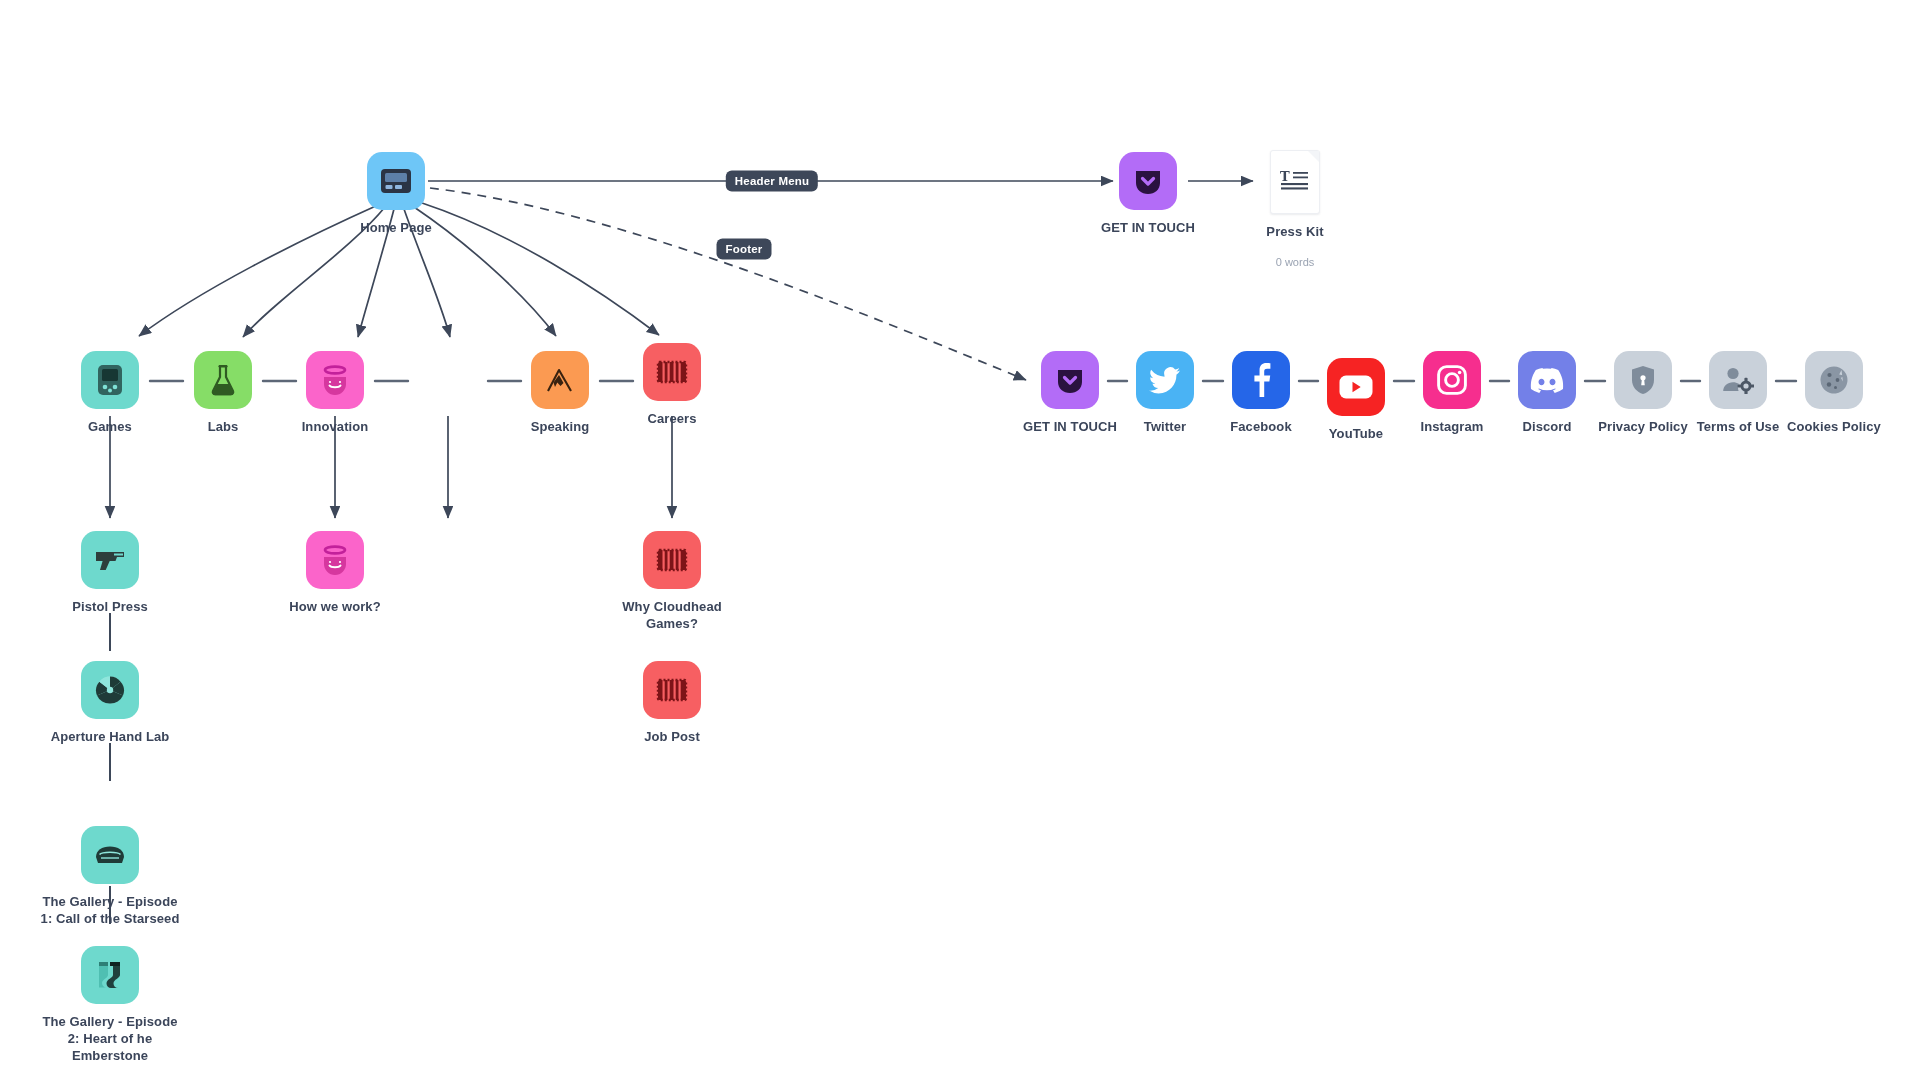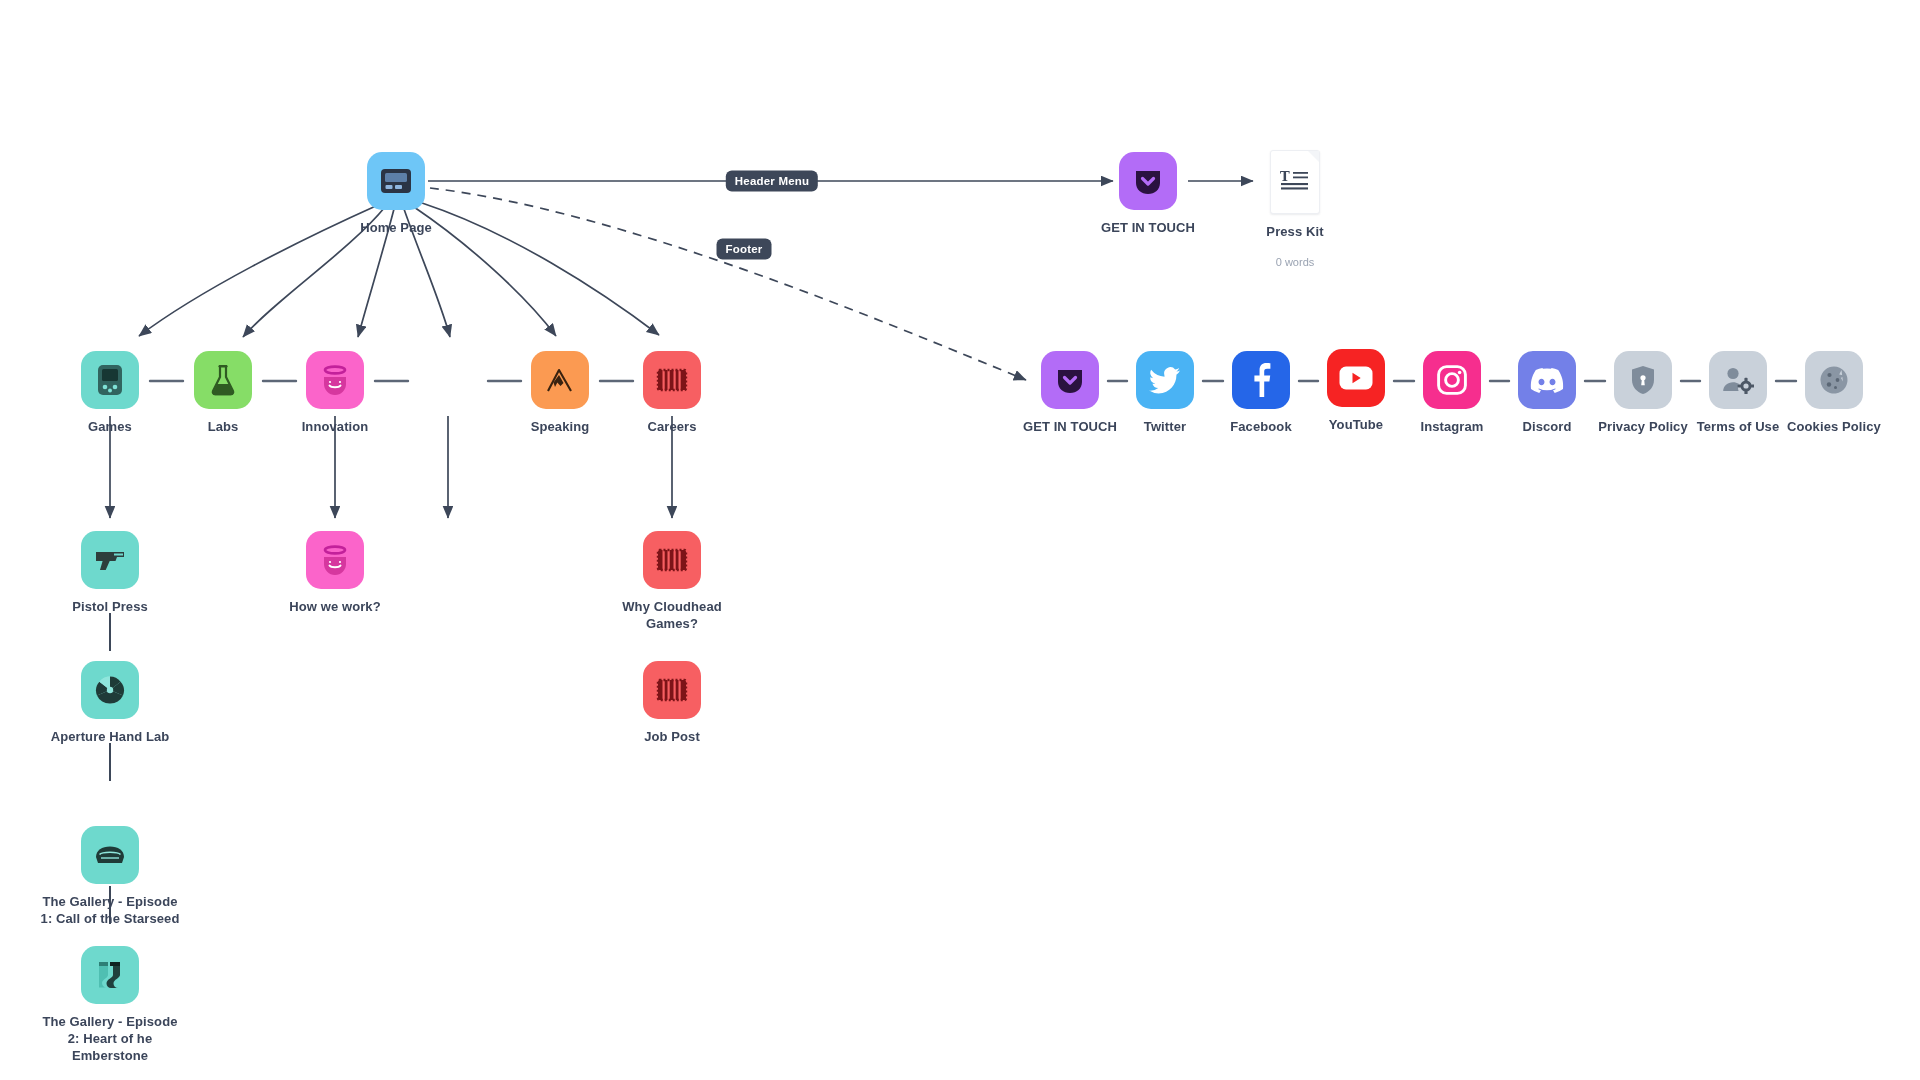--- a/index.html
+++ b/index.html
@@ -239,21 +239,21 @@
       <span>
         <svg width="32" height="28" viewBox="0 0 32 28">
             <path d="M4 25L15 4l12 21" fill="none" stroke="#3a2310" stroke-width="2.1" stroke-linejoin="round"></path>
             <path d="M9.5 16.5L15 9l4.5 8-3 3-3.2-3.6L11 21z" fill="#3a2310"></path>
           </svg>
       </span>
     </div>
     <div class="node-label">Speaking</div>
   </div>
 
-  <div class="node" style="left:672px; top:351px;">
+  <div class="node" style="left:672px; top:343px;">
     <div class="tile" style="background:#f75f62;">
       <span>
         <svg width="32" height="24" viewBox="0 0 32 24">
             <rect x="2" y="2" width="28" height="20" rx="1.5" fill="#7d1418"></rect>
             <g fill="#f75f62">
               <rect x="6.5" y="2" width="2.2" height="20"></rect>
               <rect x="11.5" y="2" width="2.2" height="20"></rect>
               <rect x="17.5" y="2" width="2.2" height="20"></rect>
               <rect x="22.5" y="2" width="2.2" height="20"></rect>
             </g>
@@ -291,21 +291,21 @@
     <div class="tile" style="background:#2566e8;">
       <span>
         <svg width="20" height="34" viewBox="0 0 20 34">
             <path d="M13.2 34V18.5h5.2l.8-6h-6V8.6c0-1.74.48-2.93 3-2.93h3.2V.3C18.85.2 17.2 0 15.3 0 11.3 0 8.55 2.44 8.55 6.92V12.5H3.4v6h5.15V34h4.65z" fill="#fff"></path>
           </svg>
       </span>
     </div>
     <div class="node-label">Facebook</div>
   </div>
 
-  <div class="node" style="left:1356px; top:349px;">
+  <div class="node" style="left:1356px; top:358px;">
     <div class="tile" style="background:#f62323;">
       <span>
         <svg width="34" height="24" viewBox="0 0 34 24">
             <rect x="0.5" y="0.5" width="33" height="23" rx="6.5" fill="#fff"></rect>
             <path d="M13.5 6.8l8.2 5.2-8.2 5.2V6.8z" fill="#f62323"></path>
           </svg>
       </span>
     </div>
     <div class="node-label">YouTube</div>
   </div>

